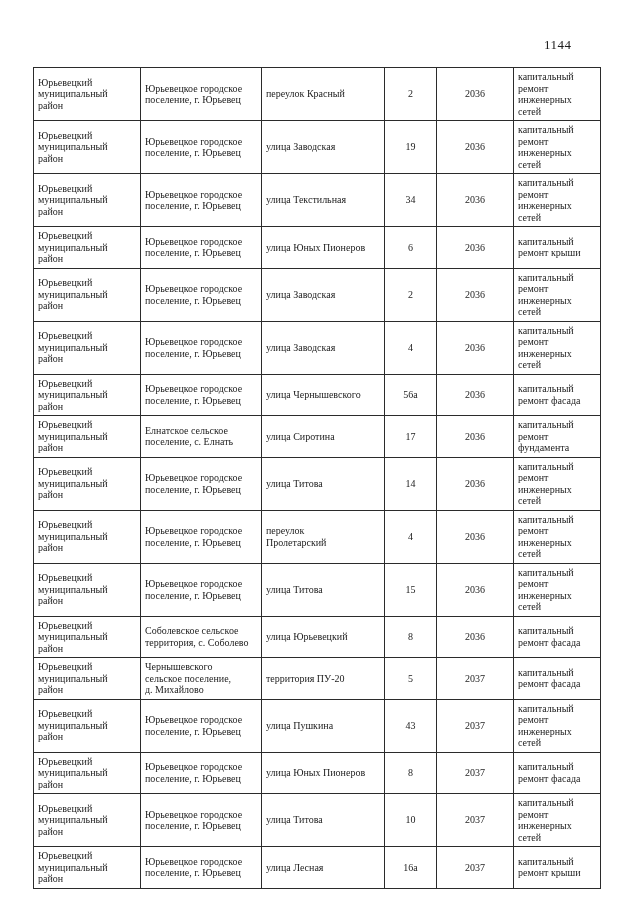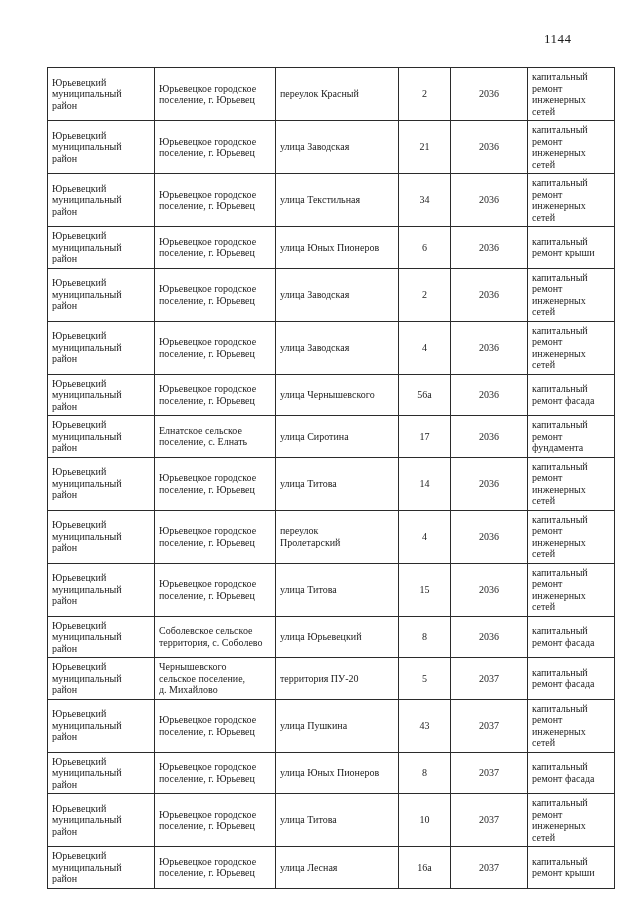--- a/index.html
+++ b/index.html
@@ -11,29 +11,29 @@
     position: relative;
     width: 640px;
     height: 905px;
     background: #ffffff;
     font-family: "Liberation Serif", serif;
     color: #1c1c1c;
     overflow: hidden;
   }
   .page-number {
     position: absolute;
-    top: 31px;
+    top: 37px;
     left: 544px;
     font-size: 13px;
     letter-spacing: 0.5px;
   }
   table.repairs {
     position: absolute;
     top: 67px;
-    left: 47px;
+    left: 33px;
     width: 567px;
     border-collapse: collapse;
     table-layout: fixed;
   }
   table.repairs td {
     border: 1px solid #2b2b2b;
     font-size: 10px;
     line-height: 11.5px;
     padding: 3px 4px;
     vertical-align: middle;
@@ -75,21 +75,21 @@
 инженерных
 сетей</td>
         </tr>
         <tr>
           <td>Юрьевецкий
 муниципальный
 район</td>
           <td>Юрьевецкое городское
 поселение, г. Юрьевец</td>
           <td>улица Заводская</td>
-          <td class="center">21</td>
+          <td class="center">19</td>
           <td class="center">2036</td>
           <td>капитальный
 ремонт
 инженерных
 сетей</td>
         </tr>
         <tr>
           <td>Юрьевецкий
 муниципальный
 район</td>

